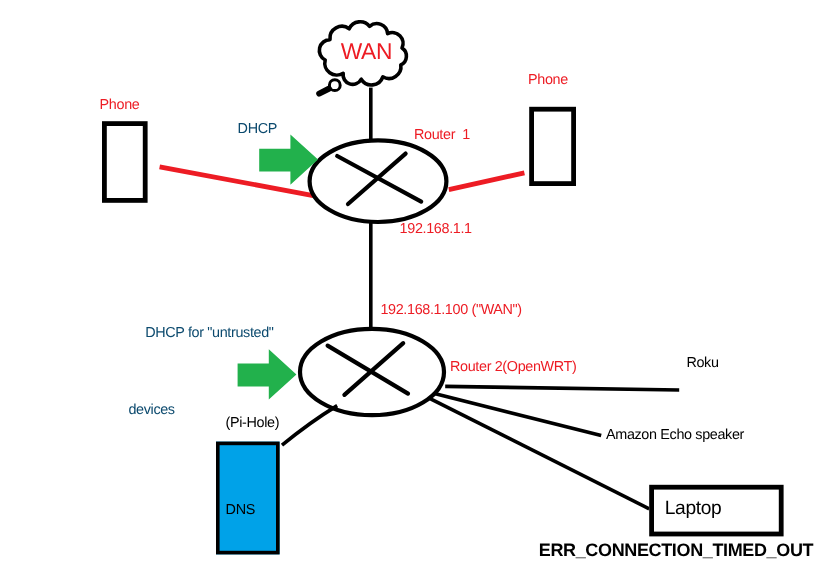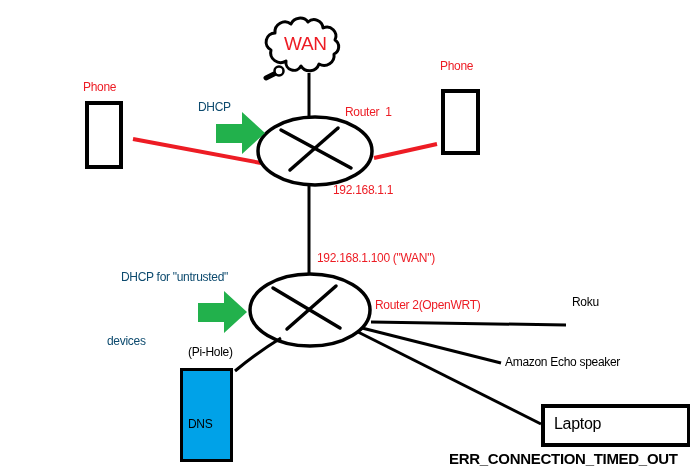--- a/index.html
+++ b/index.html
@@ -91,21 +91,21 @@
 
     <line x1="371" y1="322" x2="566" y2="325" stroke="#000" stroke-width="3"></line>
     <line x1="362" y1="328" x2="501" y2="363" stroke="#000" stroke-width="3"></line>
     <line x1="358" y1="332" x2="541" y2="424" stroke="#000" stroke-width="3"></line>
     <path d="M 281 338 Q 258 352 235 371" fill="none" stroke="#000" stroke-width="3"></path>
   </svg>
 
   <div class="devbox" style="left:85px; top:101px; width:38px; height:68px;"></div>
   <div class="devbox" style="left:441px; top:89px; width:39px; height:66px;"></div>
   <div id="pihole-box" style="left:180px; top:368px; width:53px; height:94px;"></div>
-  <div id="laptop-box" style="left:541px; top:404px; width:150px; height:43px;">
+  <div id="laptop-box" style="left:541px; top:404px; width:112px; height:43px;">
     <span>Laptop</span>
   </div>
 
   <div class="lbl red big" style="left:284px; top:33px;">WAN</div>
 
   <div class="lbl red" style="left:83px; top:81px;">Phone</div>
   <div class="lbl red" style="left:440px; top:60px;">Phone</div>
 
   <div class="lbl orange" style="left:198px; top:101px;">DHCP</div>
 

